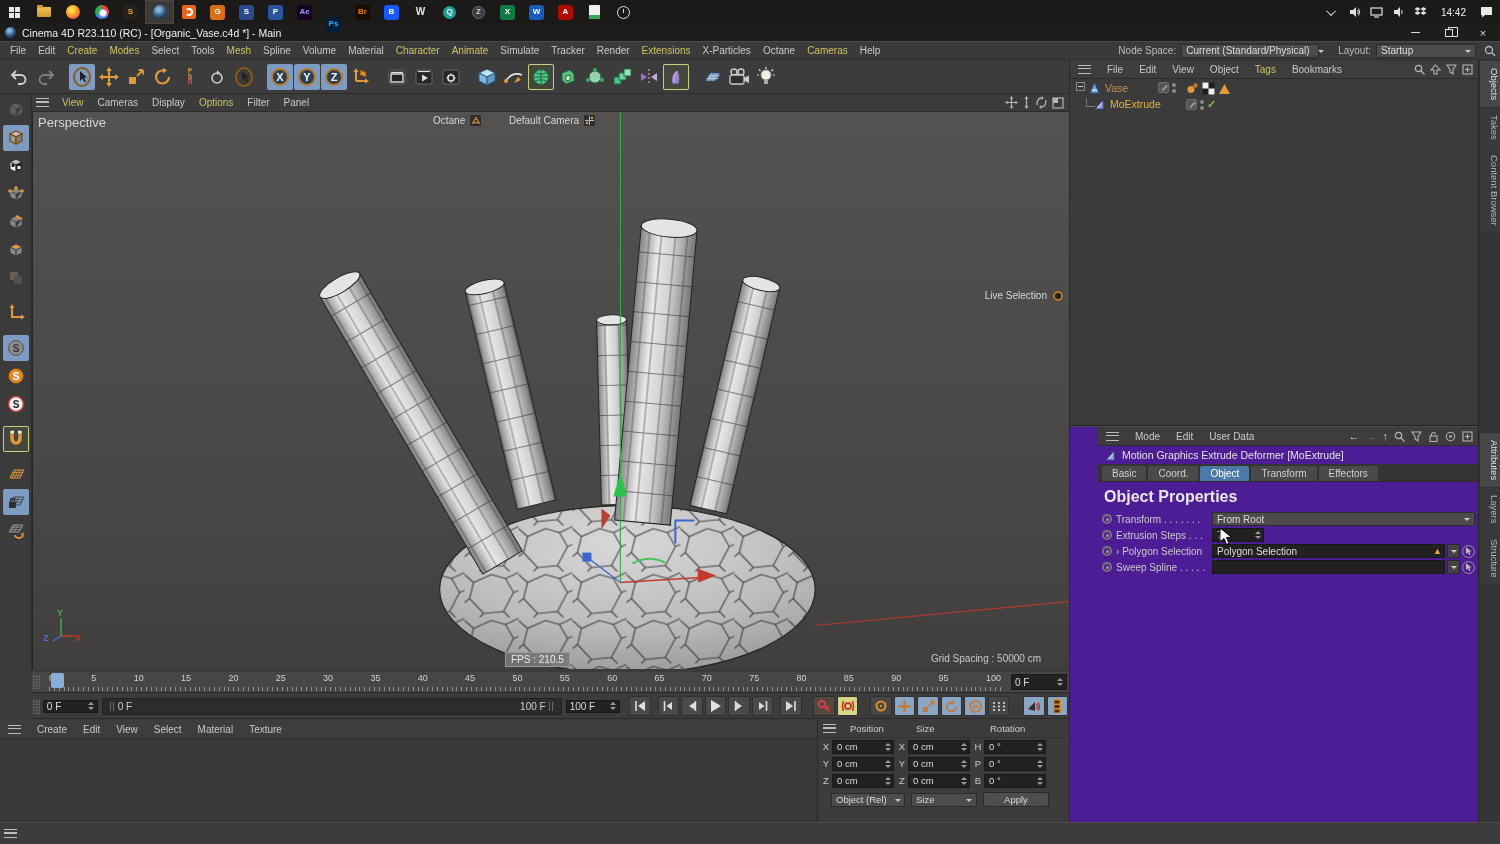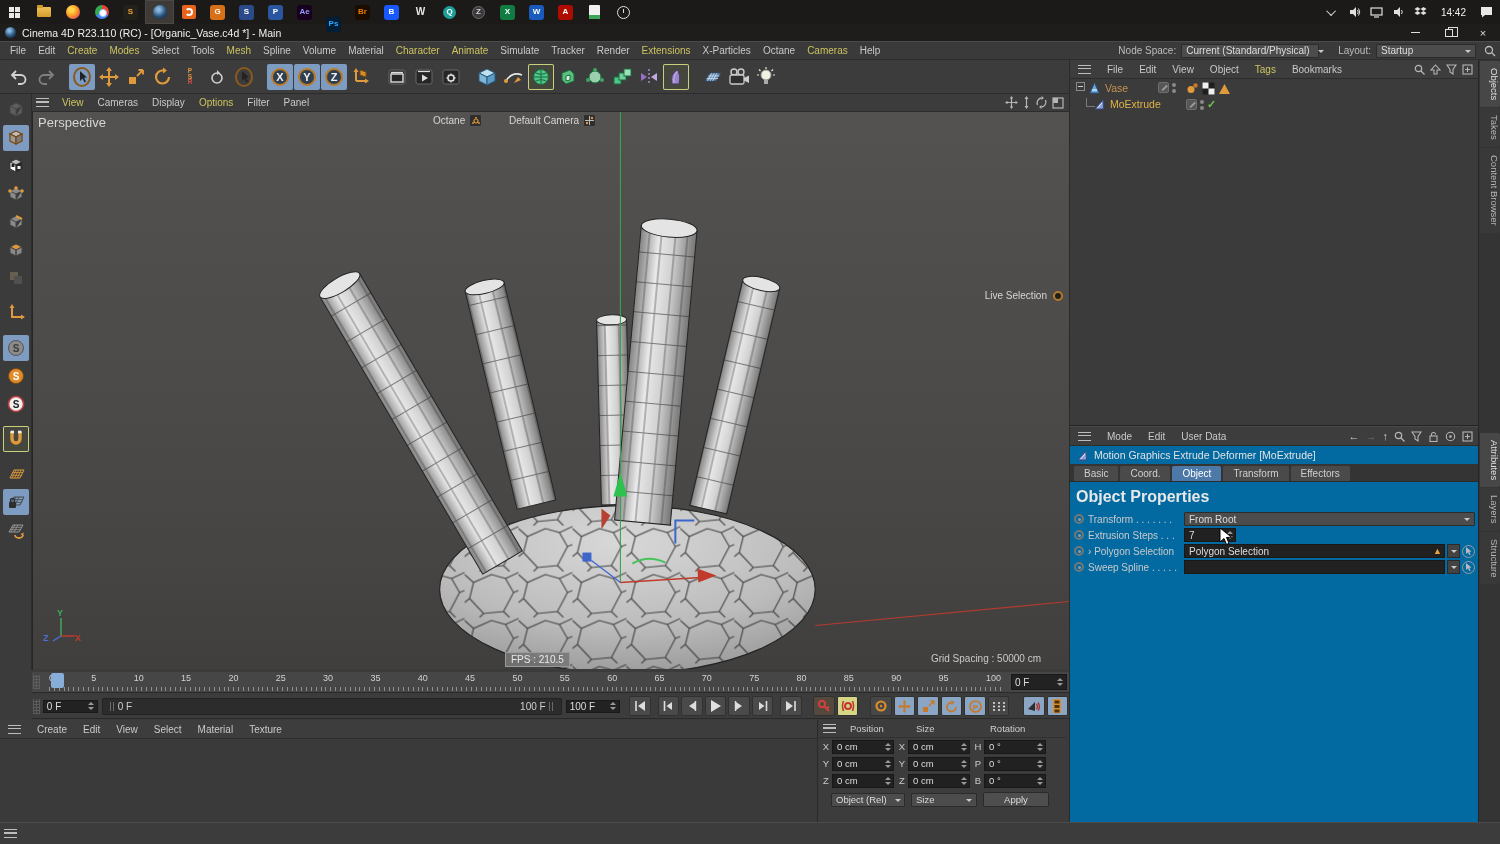--- a/index.html
+++ b/index.html
@@ -153,21 +153,21 @@
   .moex-name{color:#e0b346;margin-left:4px;}
   .t-ctrl{display:flex;align-items:center;gap:3px;position:absolute;left:88px;}
   .pencil-box{width:11px;height:11px;background:#565656;border:1px solid #6e6e6e;border-radius:2px;position:relative;}
   .pencil-box::after{content:"";position:absolute;left:2px;top:4px;width:7px;height:1.5px;background:#9a9a9a;transform:rotate(-45deg);}
   .vis-dots{display:flex;flex-direction:column;gap:2px;}
   .vis-dots b{width:4px;height:4px;border-radius:50%;background:#8a8a8a;}
   .t-tags{display:flex;align-items:center;gap:3px;position:absolute;left:116px;}
   .check{color:#6fbf4f;font-size:11px;font-weight:700;}
 
   
-  .am{position:absolute;left:1069px;top:426px;width:409px;height:396px;background:#0369a1;border-left:1px solid #2a2a2a;border-top:1px solid #4a4a4a;z-index:18;}
+  .am{position:absolute;left:1069px;top:426px;width:409px;height:396px;background:#4c1d95;border-left:1px solid #2a2a2a;border-top:1px solid #4a4a4a;z-index:18;padding-left:28px;}
   .am-title{display:flex;align-items:center;height:18px;padding-left:6px;color:#e2e2e2;font-size:10.5px;gap:5px;}
   .am-tabs{display:flex;align-items:flex-end;height:18px;padding-left:4px;gap:2px;background:#343434;border-bottom:1px solid #2a2a2a;}
   .atab{background:#4a4a4a;color:#cfcfcf;padding:2px 10px;border-radius:2px 2px 0 0;font-size:10px;}
   .atab.active{background:#4d79a9;color:#fff;}
   .am-section{font-weight:700;color:#e8e8e8;padding:6px 0 5px 6px;font-size:16px;}
   .arow{display:flex;align-items:center;height:16px;padding:0 3px 0 4px;}
   .toggle{width:10px;height:10px;border-radius:50%;border:2px solid #777;margin-right:4px;flex:0 0 auto;position:relative;}
   .toggle::after{content:"";position:absolute;inset:1.5px;border-radius:50%;background:#999;}
   .alabel{width:96px;flex:0 0 auto;color:#c9c9c9;font-size:10px;white-space:nowrap;overflow:hidden;}
   .actrl{flex:1;display:flex;align-items:center;gap:2px;}

